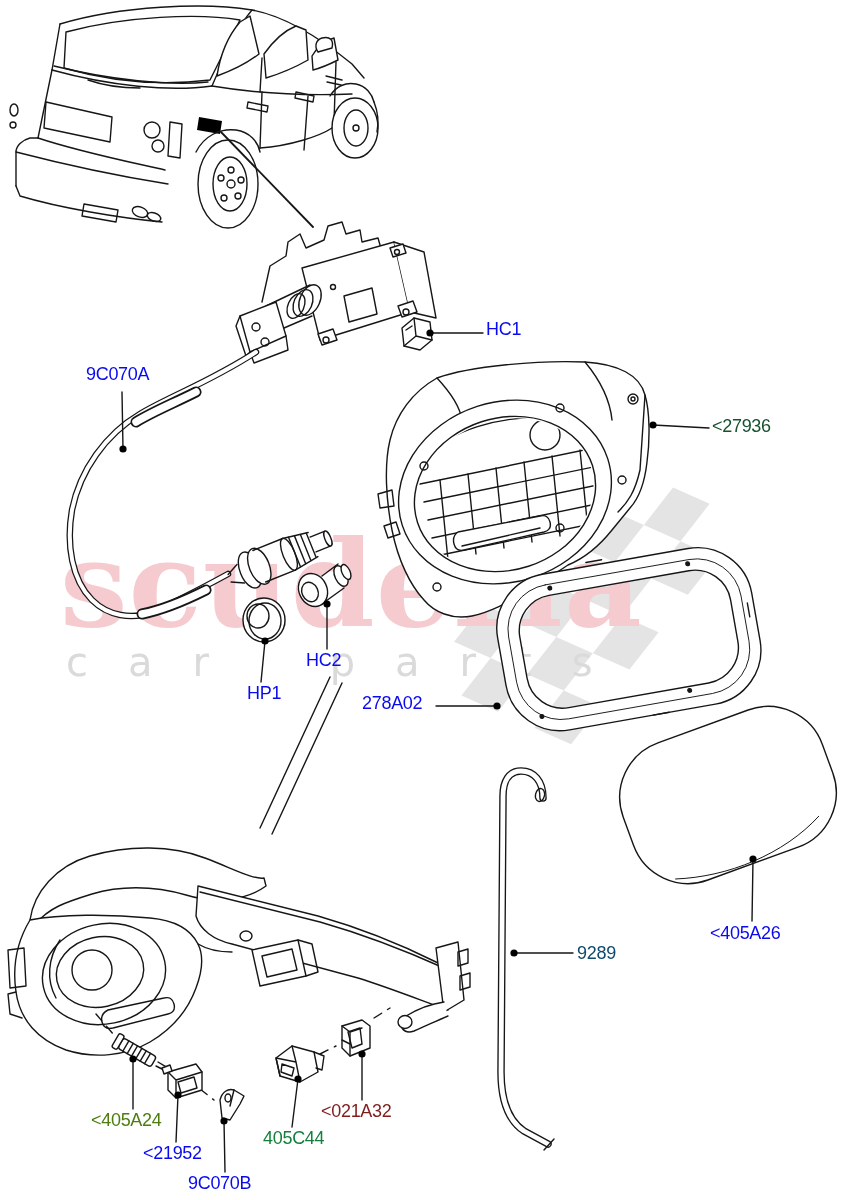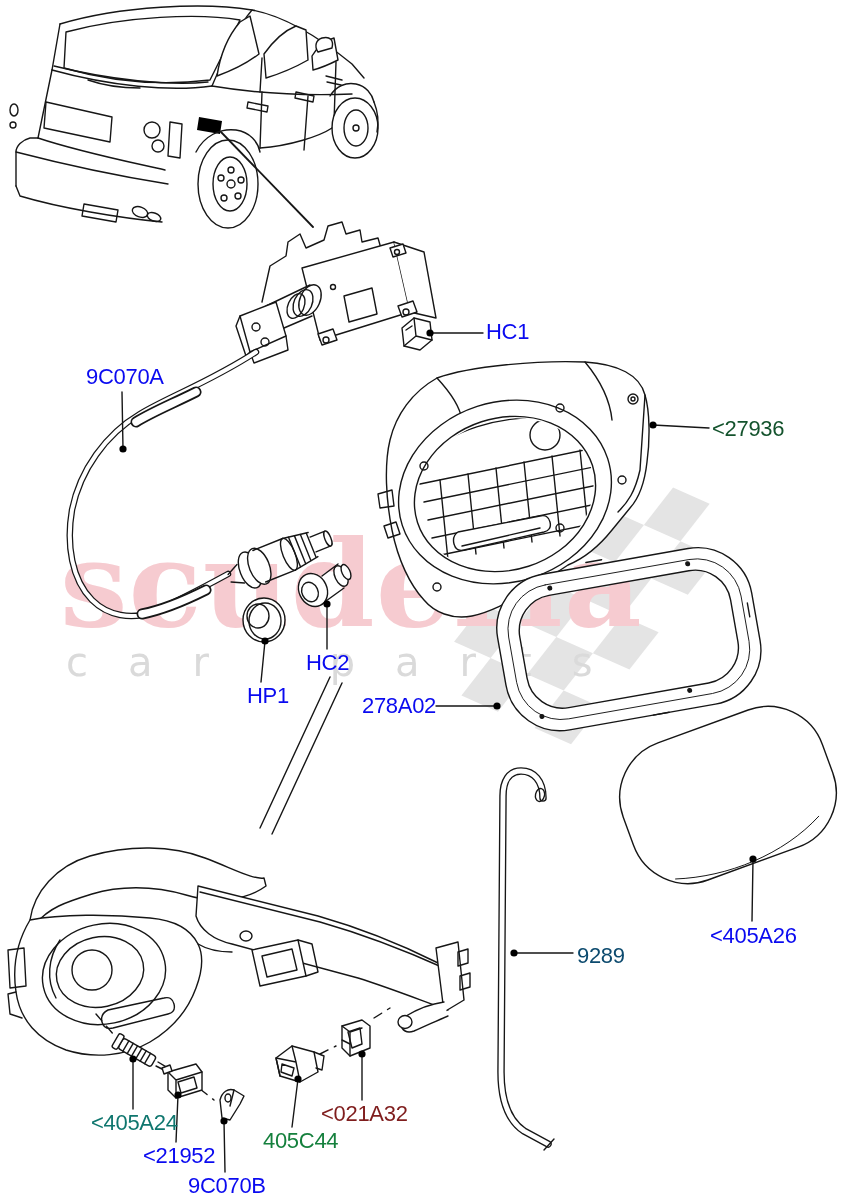--- a/index.html
+++ b/index.html
@@ -1,19 +1,19 @@
 <!DOCTYPE html>
 <html><head>
 <meta charset="utf-8">
 <style>
   html,body{margin:0;padding:0;background:#ffffff;}
   #canvas{position:relative;width:864px;height:1200px;background:#fff;overflow:hidden;
           font-family:"Liberation Sans", sans-serif;}
   #art{position:absolute;left:0;top:0;}
-  .plabel{position:absolute;font-size:22px;line-height:1.05;color:#0a0af0;white-space:nowrap;
+  .plabel{position:absolute;font-size:18px;line-height:1.05;color:#0a0af0;white-space:nowrap;
           letter-spacing:-0.3px;cursor:pointer;}
 </style>
 </head>
 <body>
 
 <div id="canvas">
 
 <svg id="art" width="864" height="1200" viewBox="0 0 864 1200">
 
   <g transform="translate(600,455) rotate(24) skewX(-14)" stroke="none" fill="#e4e4e4">
@@ -303,19 +303,19 @@
 </svg>
 
   <div class="plabel" style="left: 86px; top: 365px; color: rgb(10, 10, 240);">9C070A</div>
   <div class="plabel" style="left: 486px; top: 320px; color: rgb(10, 10, 240);">HC1</div>
   <div class="plabel" style="left: 712px; top: 417px; color: #14532d;">&lt;27936</div>
   <div class="plabel" style="left: 247px; top: 684px; color: rgb(10, 10, 240);">HP1</div>
   <div class="plabel" style="left: 306px; top: 651px; color: rgb(10, 10, 240);">HC2</div>
   <div class="plabel" style="left: 362px; top: 694px; color: rgb(10, 10, 240);">278A02</div>
   <div class="plabel" style="left: 577px; top: 944px; color: #0c4a6e;">9289</div>
   <div class="plabel" style="left: 710px; top: 924px; color: rgb(10, 10, 240);">&lt;405A26</div>
-  <div class="plabel" style="left: 91px; top: 1111px; color: #0f766e;">&lt;405A24</div>
+  <div class="plabel" style="left: 91px; top: 1111px; color: #4d7c0f;">&lt;405A24</div>
   <div class="plabel" style="left: 143px; top: 1144px; color: rgb(10, 10, 240);">&lt;21952</div>
   <div class="plabel" style="left: 188px; top: 1174px; color: rgb(10, 10, 240);">9C070B</div>
   <div class="plabel" style="left: 263px; top: 1129px; color: #15803d;">405C44</div>
   <div class="plabel" style="left: 321px; top: 1102px; color: #7f1d1d;">&lt;021A32</div>
 
 </div>
 
 </body></html>

